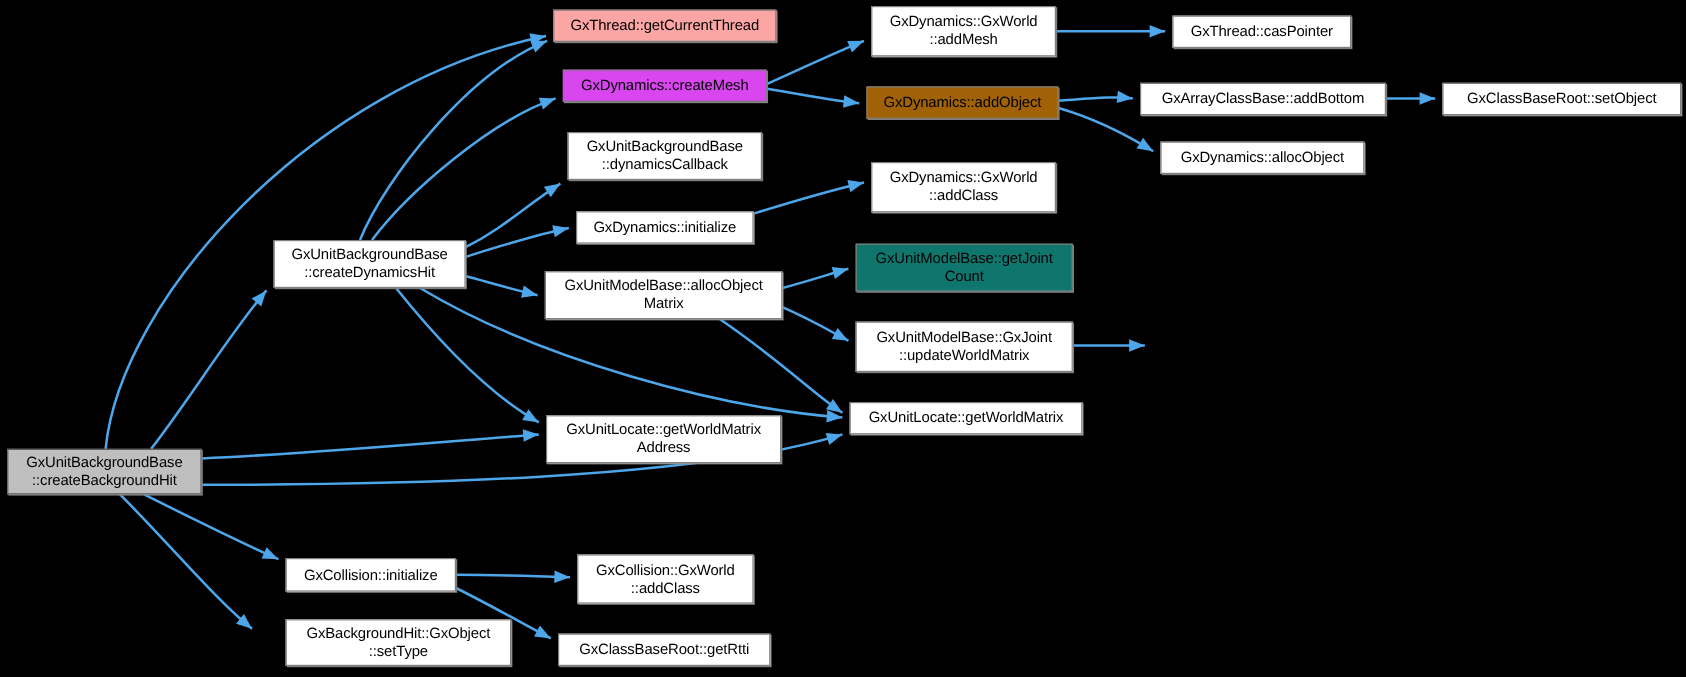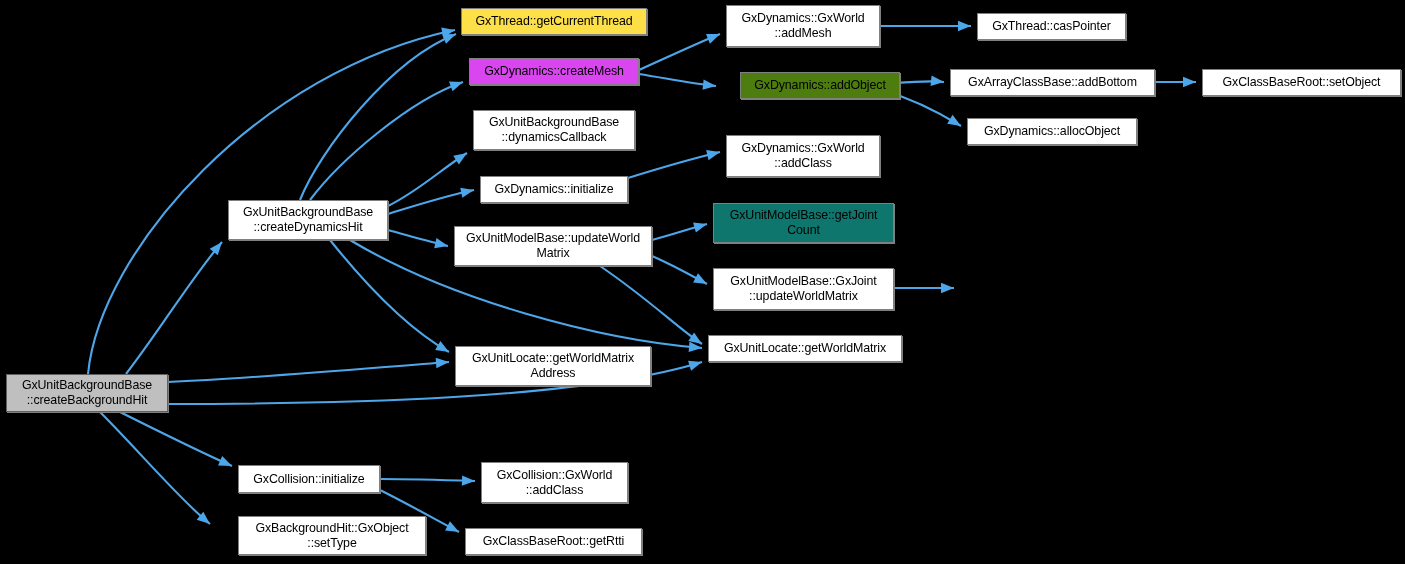--- a/index.html
+++ b/index.html
@@ -110,35 +110,35 @@
       <path d="M 380,479 C 410,479 445,480 475,481" class="edge-path" stroke="#4ea6ea"></path>
       <polygon points="0,0 -13,-5.2 -13,5.2" class="edge-head" fill="#4ea6ea" transform="translate(475,481) rotate(1.863677089739503)"></polygon>
       <path d="M 380,490 C 410,505 440,522 459,532" class="edge-path" stroke="#4ea6ea"></path>
       <polygon points="0,0 -13,-5.2 -13,5.2" class="edge-head" fill="#4ea6ea" transform="translate(459,532) rotate(27.98303721773708)"></polygon>
     </svg>
   <div id="nodes-layer">
       <div class="gnode root" style="left: 6px; top: 374px; width: 162px; height: 38px; background: rgb(191, 191, 191);">GxUnitBackgroundBase
 ::createBackgroundHit</div>
       <div class="gnode" style="left: 228px; top: 200px; width: 160px; height: 40px; background: rgb(255, 255, 255);">GxUnitBackgroundBase
 ::createDynamicsHit</div>
-      <div class="gnode" style="left: 461px; top: 8px; width: 186px; height: 27px; background: #fde047;">GxThread::getCurrentThread</div>
+      <div class="gnode" style="left: 461px; top: 8px; width: 186px; height: 27px; background: #fca5a5;">GxThread::getCurrentThread</div>
       <div class="gnode" style="left: 469px; top: 58px; width: 170px; height: 27px; background: #d946ef;">GxDynamics::createMesh</div>
       <div class="gnode" style="left: 473px; top: 110px; width: 162px; height: 40px; background: rgb(255, 255, 255);">GxUnitBackgroundBase
 ::dynamicsCallback</div>
       <div class="gnode" style="left: 480px; top: 176px; width: 148px; height: 27px; background: rgb(255, 255, 255);">GxDynamics::initialize</div>
-      <div class="gnode" style="left: 454px; top: 226px; width: 198px; height: 40px; background: rgb(255, 255, 255);">GxUnitModelBase::updateWorld
+      <div class="gnode" style="left: 454px; top: 226px; width: 198px; height: 40px; background: rgb(255, 255, 255);">GxUnitModelBase::allocObject
 Matrix</div>
       <div class="gnode" style="left: 455px; top: 346px; width: 196px; height: 40px; background: rgb(255, 255, 255);">GxUnitLocate::getWorldMatrix
 Address</div>
       <div class="gnode" style="left: 238px; top: 465px; width: 142px; height: 28px; background: rgb(255, 255, 255);">GxCollision::initialize</div>
       <div class="gnode" style="left: 214px; top: 516px; width: 188px; height: 39px; background: rgb(255, 255, 255); margin-left: 24px;">GxBackgroundHit::GxObject
 ::setType</div>
       <div class="gnode" style="left: 726px; top: 5px; width: 154px; height: 42px; background: rgb(255, 255, 255);">GxDynamics::GxWorld
 ::addMesh</div>
-      <div class="gnode" style="left: 722px; top: 72px; width: 160px; height: 27px; background: #4d7c0f; margin-left: 18px;">GxDynamics::addObject</div>
+      <div class="gnode" style="left: 722px; top: 72px; width: 160px; height: 27px; background: #a16207;">GxDynamics::addObject</div>
       <div class="gnode" style="left: 726px; top: 135px; width: 154px; height: 42px; background: rgb(255, 255, 255);">GxDynamics::GxWorld
 ::addClass</div>
       <div class="gnode" style="left: 713px; top: 203px; width: 181px; height: 40px; background: #0f766e;">GxUnitModelBase::getJoint
 Count</div>
       <div class="gnode" style="left: 713px; top: 268px; width: 181px; height: 42px; background: rgb(255, 255, 255);">GxUnitModelBase::GxJoint
 ::updateWorldMatrix</div>
       <div class="gnode" style="left: 708px; top: 335px; width: 194px; height: 27px; background: rgb(255, 255, 255);">GxUnitLocate::getWorldMatrix</div>
       <div class="gnode" style="left: 481px; top: 462px; width: 147px; height: 41px; background: rgb(255, 255, 255);">GxCollision::GxWorld
 ::addClass</div>
       <div class="gnode" style="left: 465px; top: 528px; width: 177px; height: 27px; background: rgb(255, 255, 255);">GxClassBaseRoot::getRtti</div>

